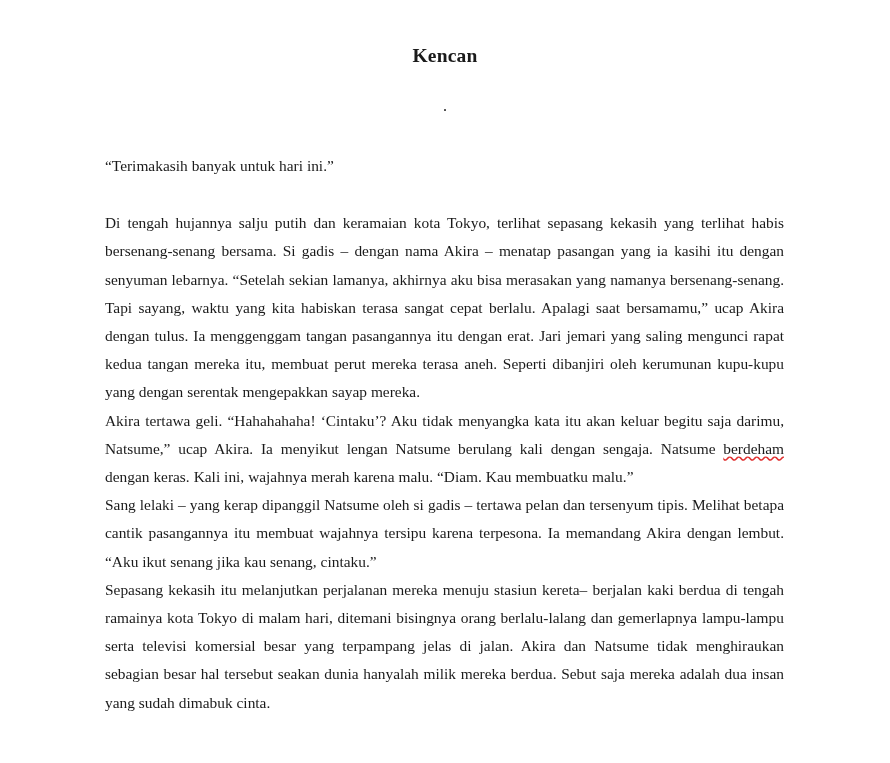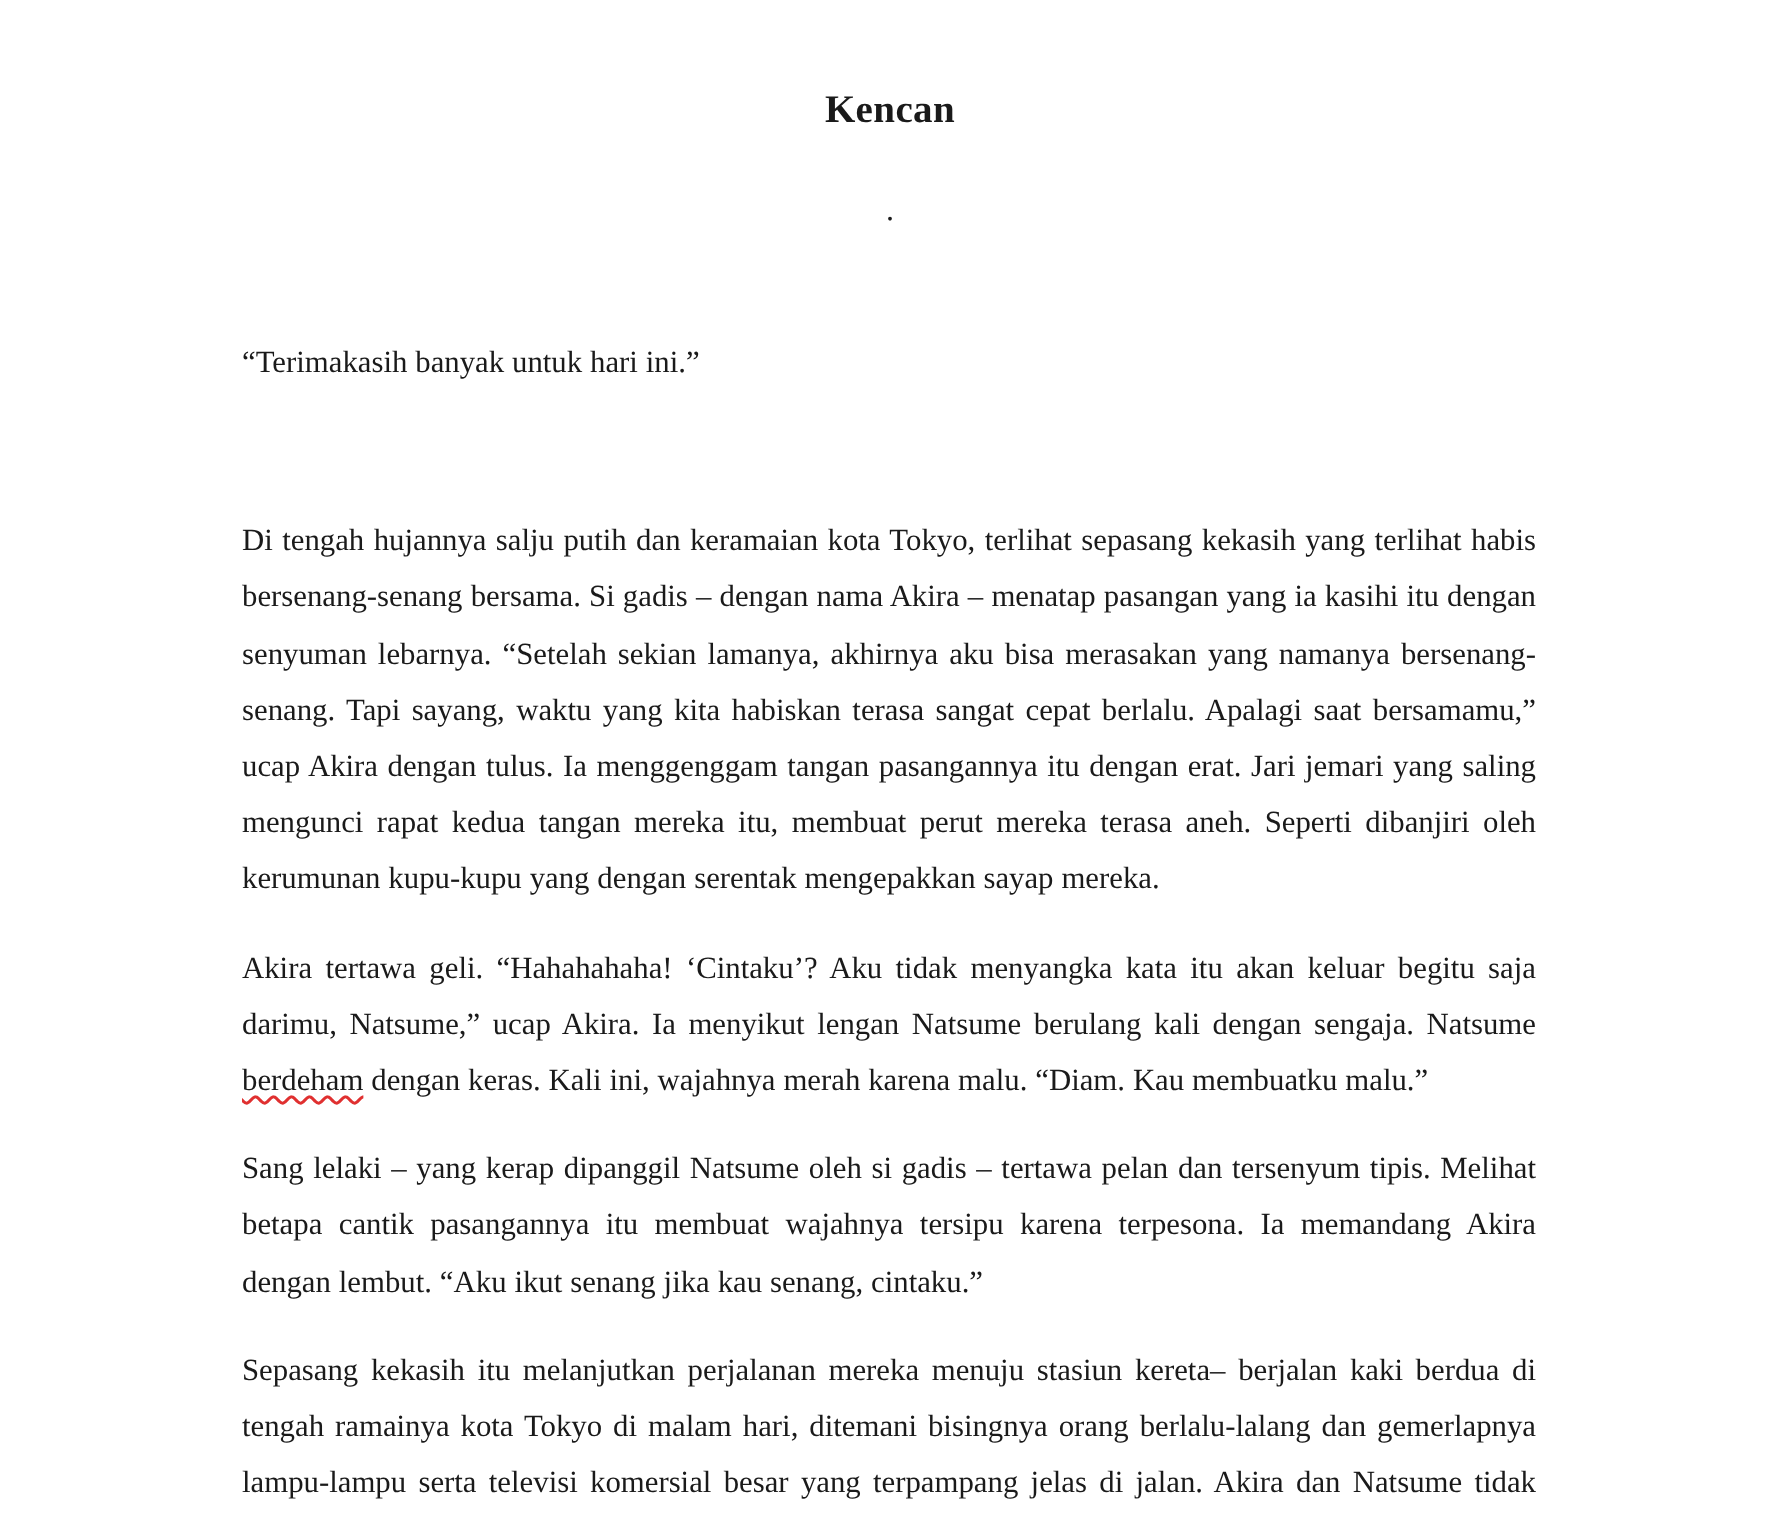--- a/index.html
+++ b/index.html
@@ -42,21 +42,21 @@
     line-height: 22px;
     color: #1a1a1a;
   }
   .body-block {
     position: absolute;
     left: 105px;
     top: 152px;
     width: 679px;
   }
   p.para {
-    margin: 16px;
+    margin: 0;
     font-size: 15.4px;
     line-height: 28.2px;
     text-align: justify;
     text-justify: inter-word;
     word-spacing: 0.1px;
   }
   p.para:last-child {
     text-align: justify;
   }
   

